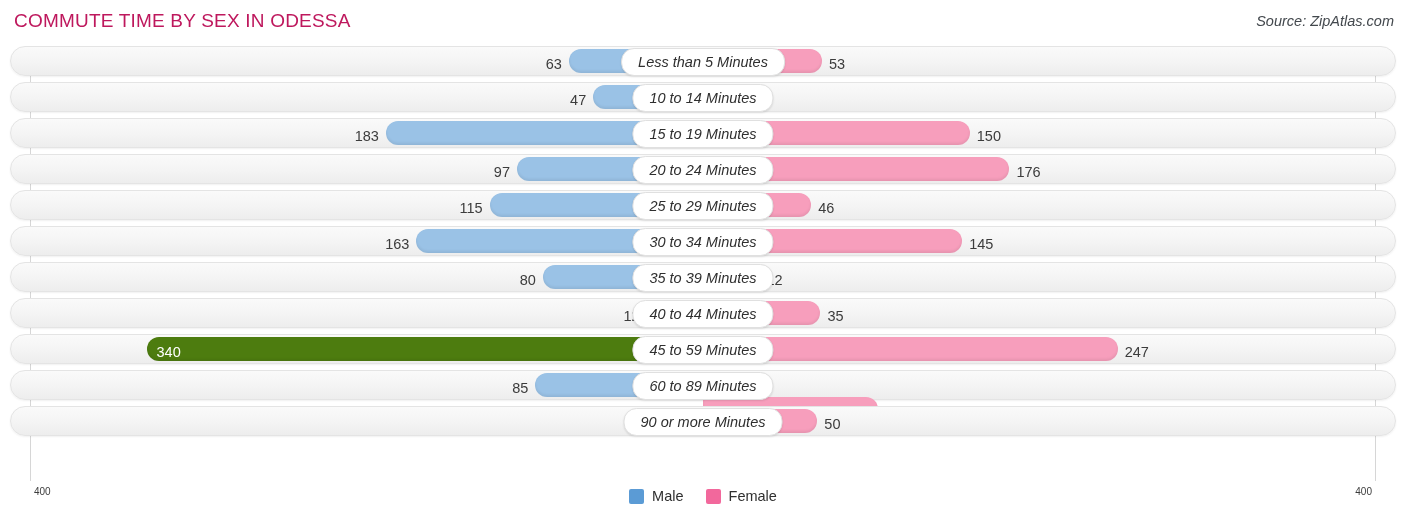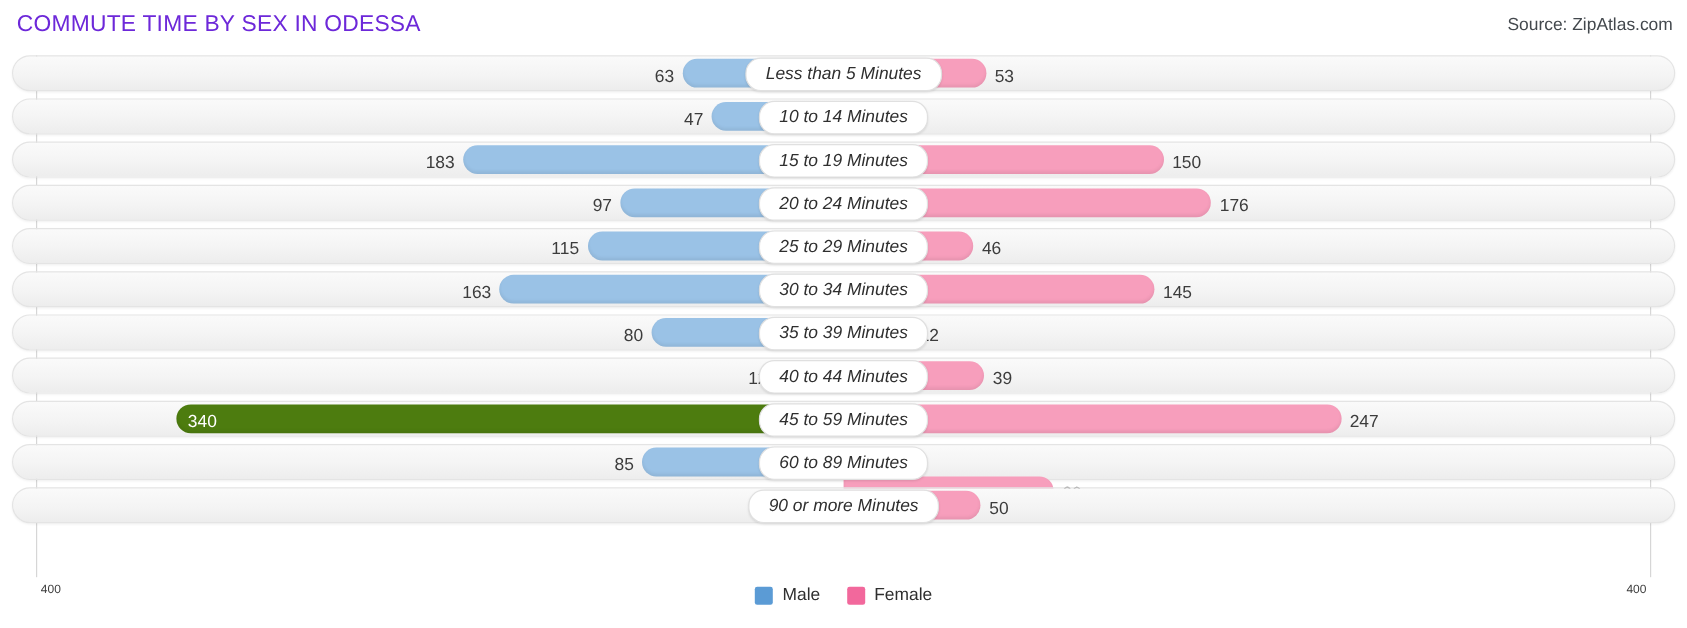--- a/index.html
+++ b/index.html
@@ -25,28 +25,29 @@
     position: absolute;
     top: 0; left: 0; right: 0;
     height: 44px;
   }
   .chart-title {
     position: absolute;
     left: 14px;
     top: 10px;
     font-size: 19px;
     letter-spacing: 0.2px;
-    color: #6d28d9;
+    color: #be185d;
     white-space: nowrap;
   }
   .source-note {
     position: absolute;
     right: 12px;
     top: 13px;
     font-size: 14.5px;
+    font-style: italic;
     color: #43484d;
     white-space: nowrap;
     text-align: right;
   }
   
   .plot {
     position: absolute;
     left: 10px;
     top: 46px;
     width: 1386px;
@@ -303,21 +304,21 @@
       </div>
       <div class="row">
         <div class="track"></div>
         <div class="half left">
           <div class="bar" style="width: 8.14%;">
             <span class="val out-left">12</span>
           </div>
         </div>
         <div class="half right">
           <div class="bar" style="width: 16.94%;">
-            <span class="val out-right">39</span>
+            <span class="val out-right">35</span>
           </div>
         </div>
         <div class="cat-label">40 to 44 Minutes</div>
       </div>
       <div class="row">
         <div class="track"></div>
         <div class="half left">
           <div class="bar" style="width: 80.3%; background: #4d7c0f;">
             <span class="val in-left">340</span>
           </div>

